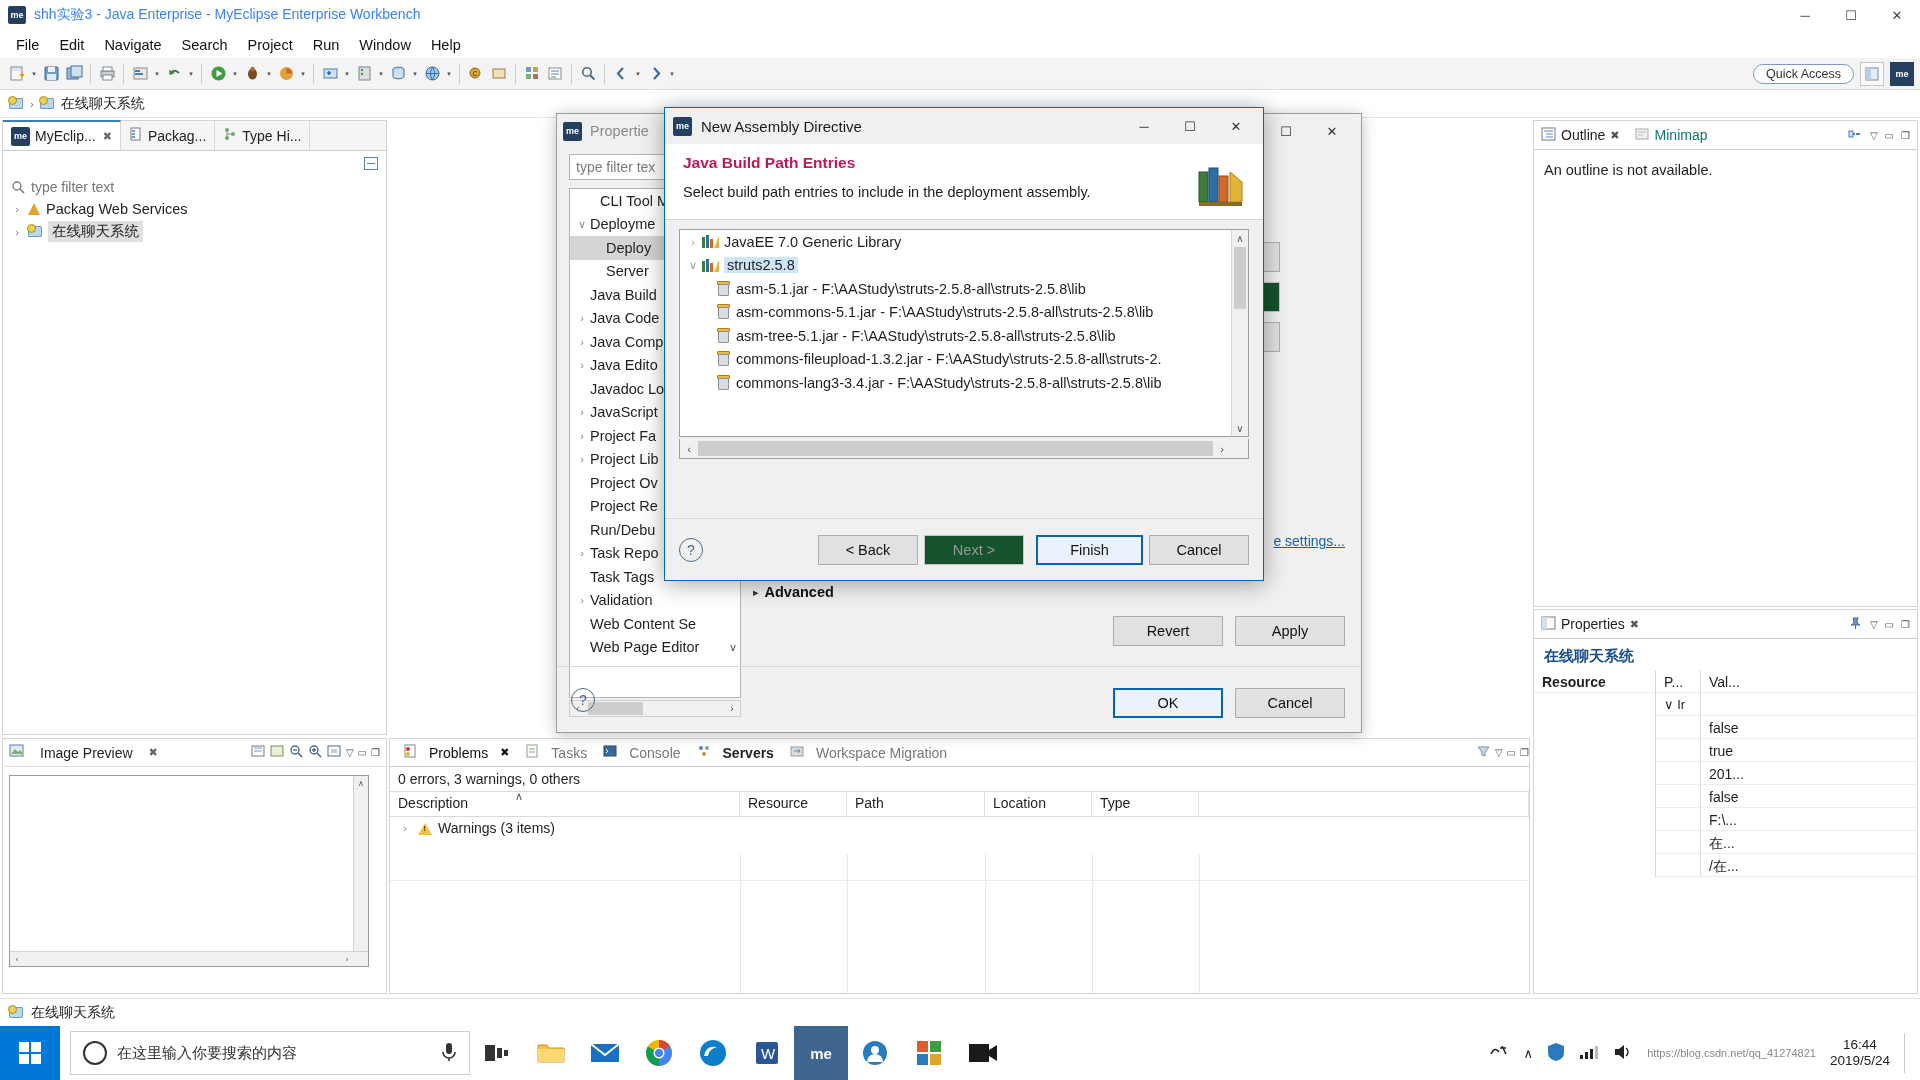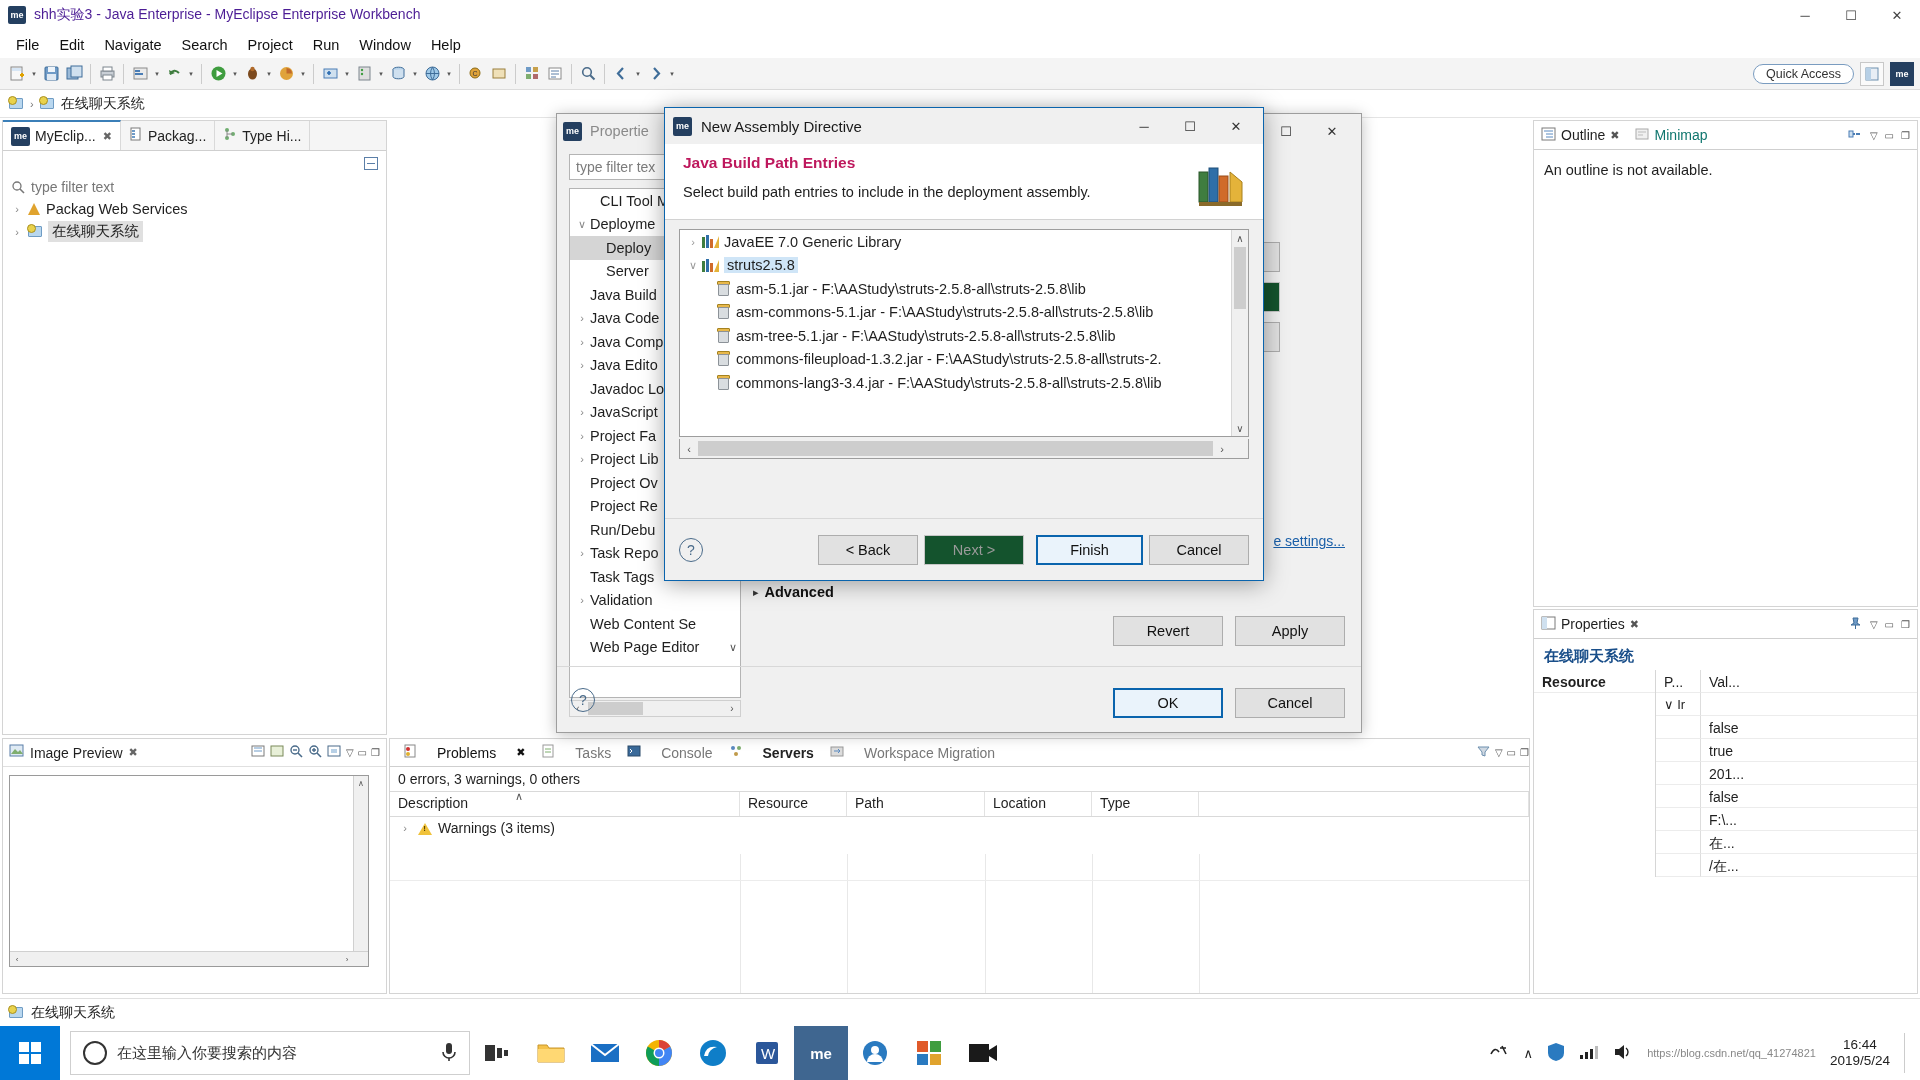--- a/index.html
+++ b/index.html
@@ -17,21 +17,21 @@
   .titlebar {
     position:absolute; left:0; top:0; width:1920px; height:31px;
     background:#ffffff; display:flex; align-items:center;
     border-bottom:1px solid #ffffff;
   }
   .title-icon {
     width:18px;height:18px;margin-left:8px;margin-right:8px;
     background:#243f60;color:#fff;font-size:9px;font-weight:bold;
     display:flex;align-items:center;justify-content:center;border-radius:2px;
   }
-  .title-text { font-size:14px; color:#4c1d95; }
+  .title-text { font-size:14px; color:#3b82f6; }
   .win-btns { margin-left:auto; display:flex; height:31px; }
   .win-btn { width:46px;height:31px;display:flex;align-items:center;justify-content:center;
              font-size:13px;color:#444; }
 
   
   .menubar { position:absolute; left:0; top:31px; width:1920px; height:27px;
              background:#ffffff; display:flex; align-items:center; padding-left:6px; }
   .menu-item { padding:3px 10px; font-size:14.5px; color:#111; }
 
   
@@ -73,37 +73,37 @@
   .collapse-ico { width:14px;height:13px;border:1px solid #5b7fa8; position:relative;background:#fff;}
   .collapse-ico:after { content:""; position:absolute; left:2px; right:2px; top:5px; height:1px; background:#5b7fa8;}
   .filter-row { display:flex; align-items:center; gap:6px; padding:4px 8px; font-size:14px; color:#777; }
   .tree-row { display:flex; align-items:center; gap:4px; padding:2px 8px; font-size:14.5px; }
   .tree-row .arrow { color:#888; font-size:11px; width:12px; text-align:center;}
   .sel-bg { background:#e0e0e0; padding:1px 4px; }
 
   
   .img-view { position:absolute; left:2px; top:738px; width:385px; height:256px;
               background:#fff; border:1px solid #d4d4d4; }
-  .iv-head { height:28px; display:flex; align-items:center; gap:6px; padding:0 6px;
+  .iv-head { height:28px; display:flex; align-items:center; gap:16px; padding:0 6px;
              font-size:14px; border-bottom:1px solid #e0e0e0; }
   .iv-tools { margin-left:auto; display:flex; align-items:center; gap:4px; }
   .iv-canvas { position:absolute; left:6px; top:36px; width:360px; height:192px;
                border:1px solid #9a9a9a; background:#fff; }
   .scroll-v { position:absolute; right:0; top:0; width:15px; height:100%;
               background:#f0f0f0; border-left:1px solid #d0d0d0;}
   .scroll-h { position:absolute; left:0; bottom:0; height:15px; width:100%;
               background:#f0f0f0; border-top:1px solid #d0d0d0;}
   .sb-arrow { font-size:8px; color:#555; display:flex; align-items:center; justify-content:center;}
 
   
   .bottom-view { position:absolute; left:389px; top:738px; width:1141px; height:256px;
                  background:#fff; border:1px solid #d4d4d4; }
   .pb-tabs { height:28px; display:flex; align-items:center; gap:2px; padding-left:6px;
              border-bottom:1px solid #cfcfcf; }
-  .pb-tab { display:flex; align-items:center; gap:20px; padding:0 7px; font-size:14px; color:#777;}
+  .pb-tab { display:flex; align-items:center; gap:12px; padding:0 7px; font-size:14px; color:#777;}
   .pb-tab.active { color:#111; font-weight:normal; }
   .pb-tab.bold { color:#222; font-weight:bold; }
   .pb-summary { padding:4px 8px; font-size:14px; }
   .pb-head { display:flex; height:26px; border-top:1px solid #d9d9d9; border-bottom:1px solid #d9d9d9; }
   .pb-col { font-size:14px; padding:3px 8px; border-right:1px solid #e2e2e2; position:relative;}
   .pb-row { display:flex; align-items:center; gap:6px; padding:3px 8px; font-size:14px;}
 
   
   .outline-view { position:absolute; left:1533px; top:120px; width:385px; height:487px;
                   background:#fff; border:1px solid #d4d4d4; }

